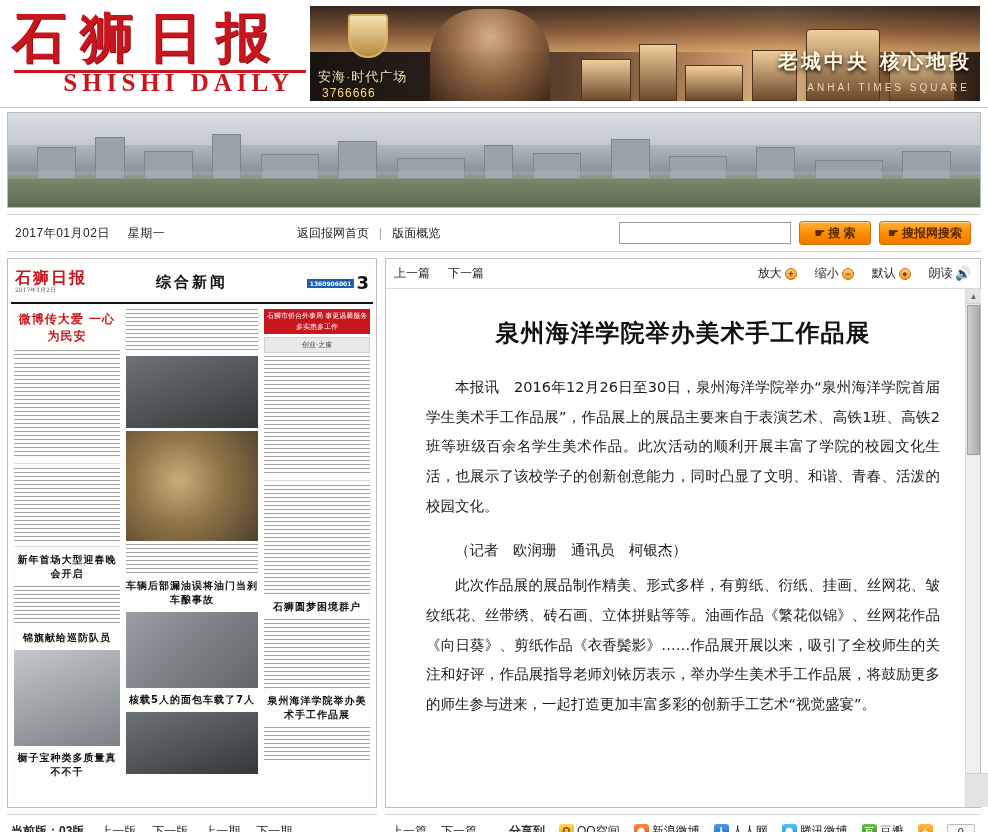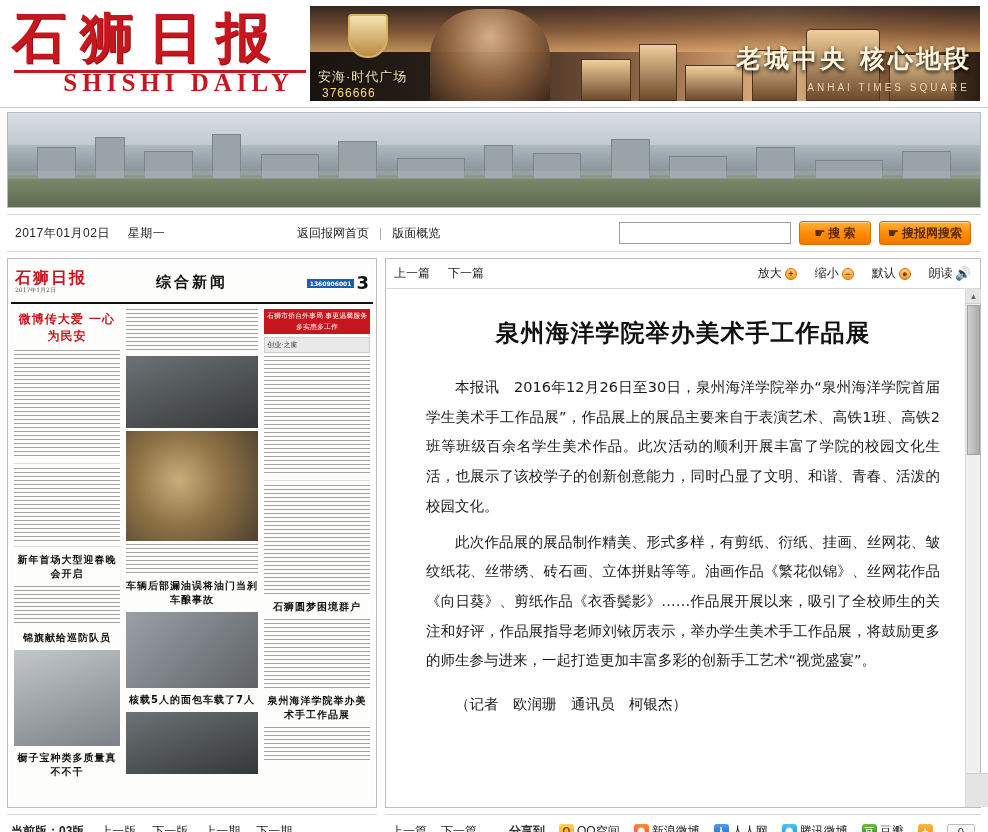--- a/index.html
+++ b/index.html
@@ -92,21 +92,21 @@
     font-family: Liberation Sans, sans-serif;
     text-shadow: 0 1px 2px #000;
   }
   .ad-brand-phone {
     position: absolute; left: 12px; top: 80px;
     color: #ffd978; font-size: 12px; letter-spacing: 1px;
     font-family: "Liberation Sans", sans-serif;
   }
   .ad-headline {
     position: absolute; right: 8px; bottom: 26px;
-    color: #fff6dd; font-size: 25px; font-weight: bold;
+    color: #fff6dd; font-size: 20px; font-weight: bold;
     letter-spacing: 3px;
     text-shadow: 0 2px 4px #000;
     font-family: "DejaVu Sans", sans-serif;
   }
   .ad-sub-en {
     position: absolute; right: 10px; bottom: 8px;
     color: #e9d9b5; font-size: 10px; letter-spacing: 3px;
     font-family: "Liberation Sans", sans-serif;
   }
   .ad-person {
@@ -213,21 +213,21 @@
   .col { flex: 1; display: flex; flex-direction: column; gap: 3px; }
   .art-title { font-size: 10px; font-weight: bold; color: #111; letter-spacing: 1px; text-align:center; padding: 2px 0; }
   .art-title.red { color: #c8161e; font-size: 12px; }
   .tl { height: 1px; background: #dcdcdc; margin: 1px 0; }
   .txt { background: repeating-linear-gradient(180deg,#5a5a5a 0 1px, transparent 1px 4px); opacity: .55; }
   .ph { background: linear-gradient(135deg,#9aa0a6,#5f6368); position: relative; overflow:hidden; }
   .ph.l { background: linear-gradient(160deg,#c3c7cb,#7b8186); }
   .ph.d { background: linear-gradient(160deg,#6d7276,#343839); }
   .ph.food { background: radial-gradient(circle at 40% 45%, #c9ad7a 0%, #8f7346 45%, #4d4130 100%); }
   .redbox { background:#c8161e; color:#fff; font-size:7px; padding:2px; text-align:center; line-height:1.5; }
-  .greybox { background:#e9e9e9; border:1px solid #cfcfcf; font-size:7px; color:#444; padding:2px; }
+  .greybox { background:#e9e9e9; border:1px solid #cfcfcf; font-size:7px; color:#444; padding:2px;text-align:center; }
 
   
   .article-pane {
     flex: 1;
     border: 1px solid #bdbdbd;
     background: #fff;
     position: relative;
     display: flex; flex-direction: column;
   }
   .article-toolbar {
@@ -488,22 +488,22 @@
           <span class="tb-item">
             <span>朗读</span>
             <span class="spk">🔊</span>
           </span>
         </div>
       </div>
 
       <div class="article-scroll">
         <h1 class="article-h1">泉州海洋学院举办美术手工作品展</h1>
         <p class="article-p">本报讯　2016年12月26日至30日，泉州海洋学院举办“泉州海洋学院首届学生美术手工作品展”，作品展上的展品主要来自于表演艺术、高铁1班、高铁2班等班级百余名学生美术作品。此次活动的顺利开展丰富了学院的校园文化生活，也展示了该校学子的创新创意能力，同时凸显了文明、和谐、青春、活泼的校园文化。</p>
+        <p class="article-p sign">（记者　欧润珊　通讯员　柯银杰）</p>
         <p class="article-p">此次作品展的展品制作精美、形式多样，有剪纸、衍纸、挂画、丝网花、皱纹纸花、丝带绣、砖石画、立体拼贴等等。油画作品《繁花似锦》、丝网花作品《向日葵》、剪纸作品《衣香鬓影》……作品展开展以来，吸引了全校师生的关注和好评，作品展指导老师刘铱厉表示，举办学生美术手工作品展，将鼓励更多的师生参与进来，一起打造更加丰富多彩的创新手工艺术“视觉盛宴”。</p>
-        <p class="article-p sign">（记者　欧润珊　通讯员　柯银杰）</p>
       </div>
 
       <div class="scrollbar">
         <div class="sb-arrow">▲</div>
         <div class="sb-thumb"></div>
         <div class="sb-arrow bottom">▼</div>
       </div>
     </div>
   </div>
 

